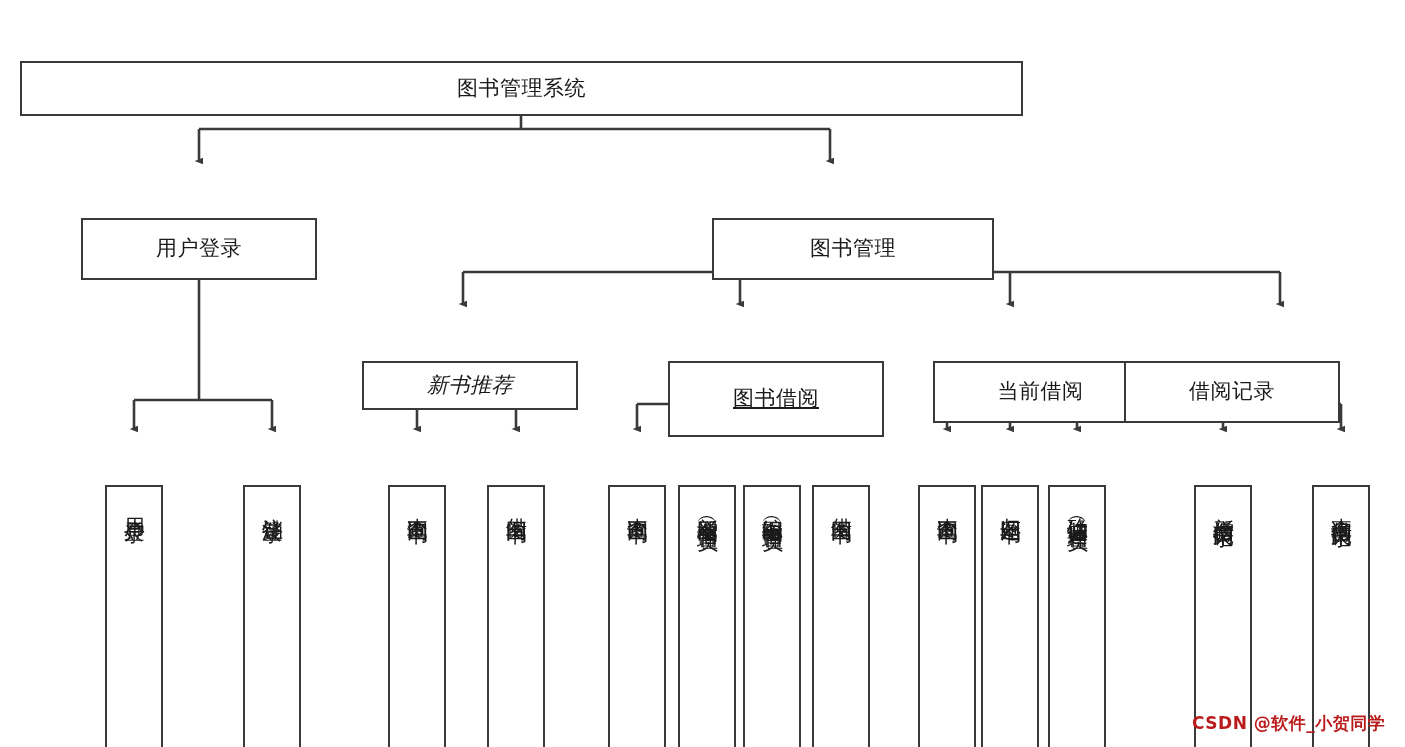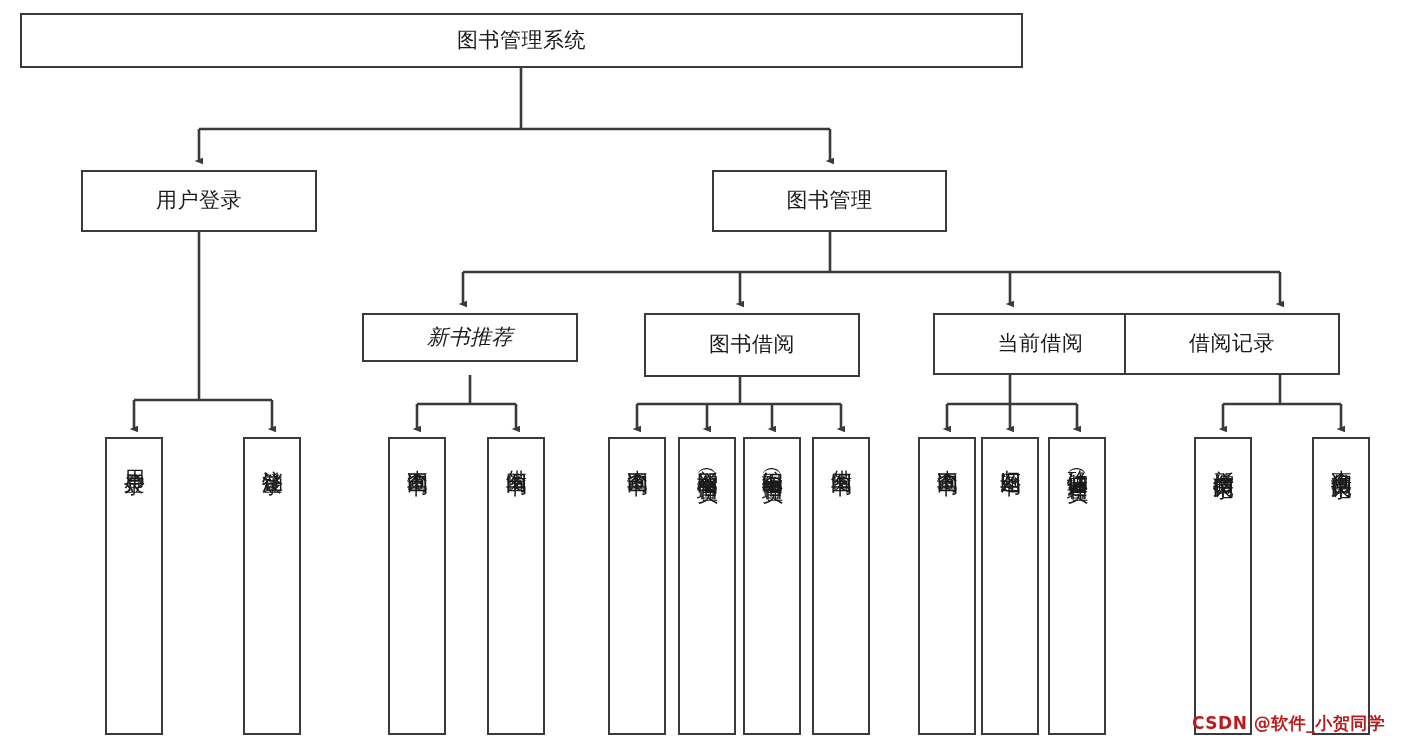--- a/index.html
+++ b/index.html
@@ -28,20 +28,21 @@
   }
   .node {
     position: absolute;
     box-sizing: border-box;
     background: #ffffff;
     border: 2px solid #3a3a3a;
     display: flex;
     align-items: center;
     justify-content: center;
     color: #1a1a1a;
+    margin-top: 48px;
   }
   .node-h {
     font-size: 21px;
     letter-spacing: 0.5px;
     line-height: 1.1;
     white-space: nowrap;
   }
   .node-v {
     align-items: flex-start;
     justify-content: center;
@@ -120,29 +121,29 @@
   </svg>
 
   <div class="node node-h" style="left: 20px; top: 13px; width: 1003px; height: 55px;">
     <span>图书管理系统</span>
   </div>
 
   <div id="level2-host">
       <div class="node node-h" style="left: 81px; top: 170px; width: 236px; height: 62px;">
         <span>用户登录</span>
       </div>
-      <div class="node node-h" style="left: 712px; top: 170px; width: 235px; height: 62px; text-align: center;">
+      <div class="node node-h" style="left: 712px; top: 170px; width: 282px; height: 62px; text-align: center;">
         <span>图书管理</span>
       </div>
     </div>
   <div id="level3-host">
       <div class="node node-h" style="left: 362px; top: 313px; width: 216px; height: 49px; font-style: italic;">
         <span>新书推荐</span>
       </div>
-      <div class="node node-h" style="left: 644px; top: 313px; width: 216px; height: 64px;">
+      <div class="node node-h" style="left: 668px; top: 313px; width: 216px; height: 76px; text-decoration: underline;">
         <span>图书借阅</span>
       </div>
       <div class="node node-h" style="left: 933px; top: 313px; width: 215px; height: 62px;">
         <span>当前借阅</span>
       </div>
       <div class="node node-h" style="left: 1124px; top: 313px; width: 216px; height: 62px;">
         <span>借阅记录</span>
       </div>
     </div>
   <div id="leaves-host">

